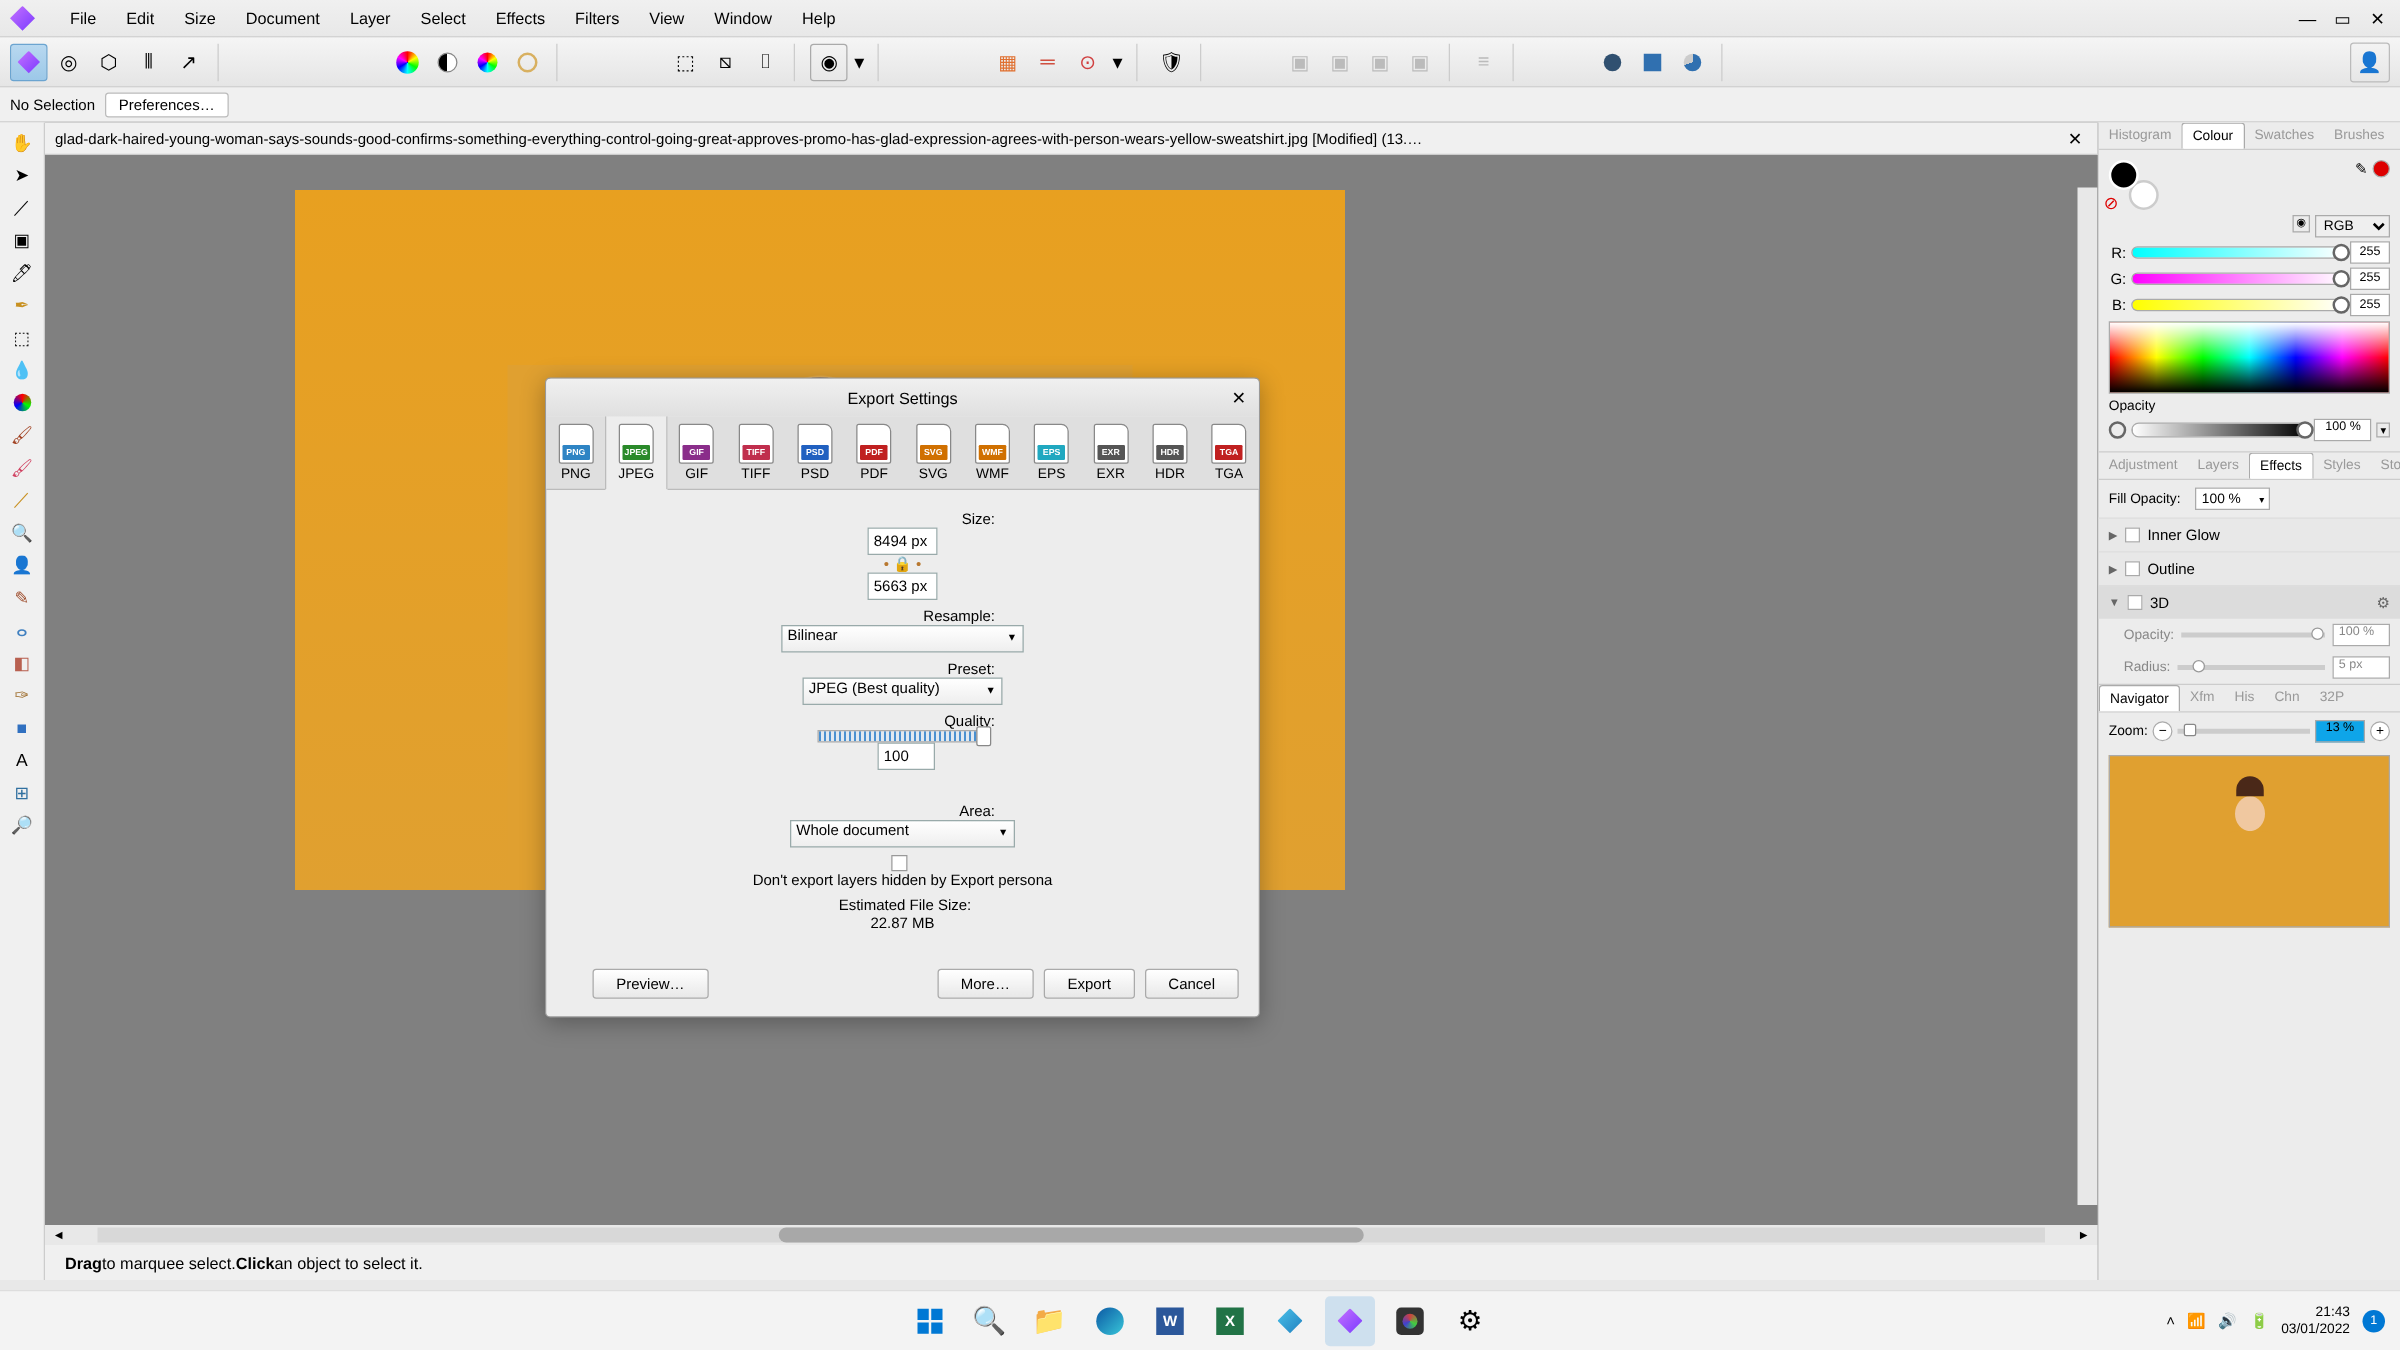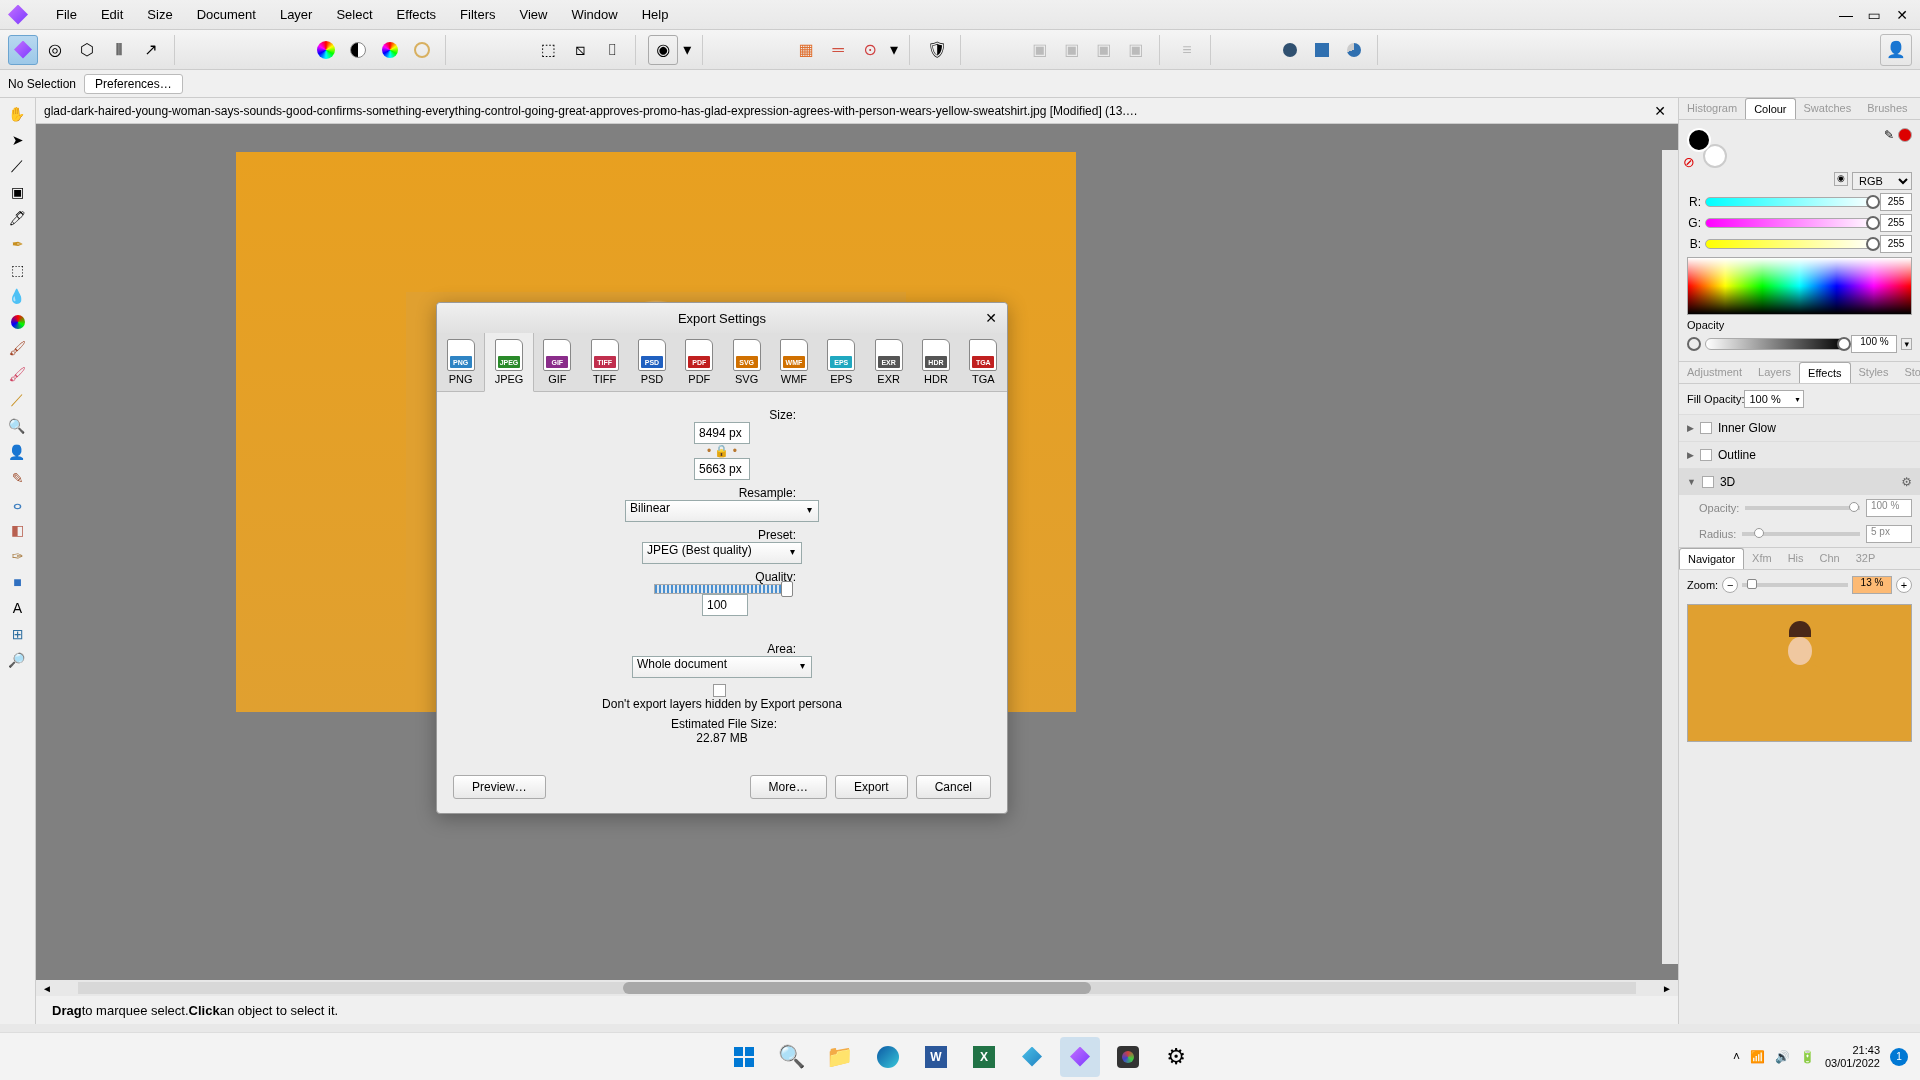--- a/index.html
+++ b/index.html
@@ -70,38 +70,38 @@
 .slider-track.g { background: linear-gradient(90deg, #ff00ff, #ffffff); }
 .slider-track.b { background: linear-gradient(90deg, #ffff00, #ffffff); }
 .slider-val { width: 32px; height: 18px; border: 1px solid #aaa; text-align: center; font-size: 10px; line-height: 16px; background: #fff; }
 .spectrum { width: 100%; height: 58px; margin-top: 4px; background: linear-gradient(to bottom, #fff 0%, transparent 50%, #000 100%), linear-gradient(to right, red, yellow, lime, cyan, blue, magenta, red); border: 1px solid #aaa; }
 .opacity-row { margin-top: 4px; display: flex; align-items: center; gap: 4px; font-size: 11px; }
 .opacity-track { flex: 1; height: 12px; background: linear-gradient(90deg, #fff, #000); border: 1px solid #aaa; border-radius: 6px; position: relative; }
 .opacity-thumb { position: absolute; right: -5px; top: -2px; width: 14px; height: 14px; background: #fff; border: 2px solid #666; border-radius: 50%; }
 .opacity-val { width: 46px; height: 18px; border: 1px solid #aaa; text-align: center; font-size: 10px; background: #fff; }
 
 .effect-section { border-top: 1px solid #ccc; }
-.fillop-row { display: flex; align-items: center; gap: 0; padding: 6px 8px; font-size: 11px; }
+.fillop-row { display: flex; align-items: center; gap: 12px; padding: 6px 8px; font-size: 11px; }
 .fillop-select { width: 60px; height: 18px; border: 1px solid #aaa; font-size: 11px; background: #fff; }
 .effect-row { display: flex; align-items: center; padding: 6px 8px; border-top: 1px solid #ddd; gap: 6px; background: #e8e8e8; }
 .effect-row.expanded { background: #dcdcdc; }
 .tri { font-size: 9px; color: #666; }
 .effect-chk { width: 12px; height: 12px; border: 1px solid #aaa; background: #fff; }
 .effect-gear { margin-left: auto; font-size: 12px; color: #666; }
 .sub-row { padding: 4px 8px 4px 20px; display: flex; align-items: center; gap: 6px; font-size: 11px; color: #888; }
 .sub-track { flex: 1; height: 4px; background: #ccc; position: relative; }
 .sub-thumb { position: absolute; top: -4px; width: 10px; height: 10px; background: #fff; border: 1px solid #999; border-radius: 50%; }
 .sub-val { width: 46px; height: 18px; border: 1px solid #aaa; text-align: left; padding-left: 4px; font-size: 10px; background: #fff; }
 
 .nav-section { border-top: 1px solid #ccc; }
 .zoom-row { display: flex; align-items: center; gap: 4px; padding: 6px 8px; font-size: 11px; }
 .zoom-btn { width: 16px; height: 16px; border: 1px solid #aaa; border-radius: 50%; display: flex; align-items: center; justify-content: center; font-size: 11px; background: #fff; }
 .zoom-track { flex: 1; height: 4px; background: #ccc; position: relative; }
 .zoom-thumb { position: absolute; left: 5%; top: -4px; width: 10px; height: 10px; background: #fff; border: 1px solid #888; border-radius: 2px; }
-.zoom-val { width: 40px; height: 18px; border: 1px solid #aaa; text-align: center; font-size: 10px; background: #fdba74; }
+.zoom-val { width: 40px; height: 18px; border: 1px solid #aaa; text-align: center; font-size: 10px; background: #0ea5e9; }
 .nav-preview { margin: 4px 8px 8px 8px; height: 138px; background: #e0a030; position: relative; border: 1px solid #aaa; }
 .nav-person { position: absolute; left: 50%; top: 50%; transform: translate(-50%, -40%); width: 60px; height: 90px; }
 
 
 .dialog-overlay { position: absolute; left: 436px; top: 302px; width: 572px; background: #ededed; border: 1px solid #999; box-shadow: 0 4px 20px rgba(0,0,0,0.3); border-radius: 4px; }
 .dialog-title { height: 30px; display: flex; align-items: center; justify-content: center; font-size: 13px; position: relative; background: linear-gradient(#f0f0f0, #e0e0e0); border-radius: 4px 4px 0 0; }
 .dialog-close { position: absolute; right: 10px; font-size: 14px; cursor: pointer; }
 .format-tabs { display: flex; background: #dfdfdf; border-bottom: 1px solid #bbb; }
 .fmt-tab { flex: 1; text-align: center; padding: 6px 0; font-size: 11px; cursor: pointer; }
 .fmt-tab.active { background: #ededed; border-left: 1px solid #bbb; border-right: 1px solid #bbb; margin-bottom: -1px; border-bottom: 1px solid #ededed; }
@@ -110,21 +110,21 @@
 .dialog-body { padding: 16px 24px; font-size: 12px; }
 .drow { display: flex; align-items: center; margin-bottom: 6px; flex-direction: column; }
 .dlabel { width: 164px; text-align: right; padding-right: 8px; }
 .dinput { height: 22px; border: 1px solid #9aa; background: #fff; padding: 0 4px; font-size: 12px; }
 .dselect { height: 22px; border: 1px solid #9aa; background: linear-gradient(#fff, #eee); padding: 0 4px; font-size: 12px; position: relative; }
 .dselect::after { content: '▾'; position: absolute; right: 6px; top: 3px; font-size: 10px; }
 .lock-icon { margin: 0 6px; font-size: 12px; color: #b87830; }
 .quality-track { height: 10px; background: repeating-linear-gradient(90deg, #4a90d0 0, #4a90d0 2px, #e0e8f0 2px, #e0e8f0 4px); border: 1px solid #aaa; position: relative; width: 136px; }
 .quality-thumb { position: absolute; right: -4px; top: -4px; width: 12px; height: 16px; background: #fff; border: 1px solid #888; border-radius: 2px; }
 .chk { width: 13px; height: 13px; border: 1px solid #999; background: #fff; margin-right: 6px; }
-.dialog-buttons { display: flex; padding: 8px 16px 14px 16px; gap: 8px; }
+.dialog-buttons { display: flex; padding: 8px 16px 14px 16px; gap: 8px; margin-left: 21px; }
 .dbtn { padding: 4px 18px; border: 1px solid #aaa; border-radius: 3px; background: linear-gradient(#fff, #e8e8e8); font-size: 12px; cursor: pointer; }
 .dbtn-spacer { flex: 1; }
 
 
 .taskbar { position: absolute; bottom: 0; left: 0; right: 0; height: 48px; background: #f3f3f3; display: flex; align-items: center; justify-content: center; gap: 8px; border-top: 1px solid #ddd; }
 .task-icon { width: 40px; height: 40px; display: flex; align-items: center; justify-content: center; font-size: 22px; border-radius: 4px; }
 .task-icon.active { background: rgba(0,120,215,0.15); }
 .systray { position: absolute; right: 12px; display: flex; align-items: center; gap: 10px; font-size: 12px; }
 .clock { text-align: right; font-size: 11px; line-height: 13px; }
 .notif-badge { width: 18px; height: 18px; background: #0078d4; color: #fff; border-radius: 50%; display: flex; align-items: center; justify-content: center; font-size: 10px; }

